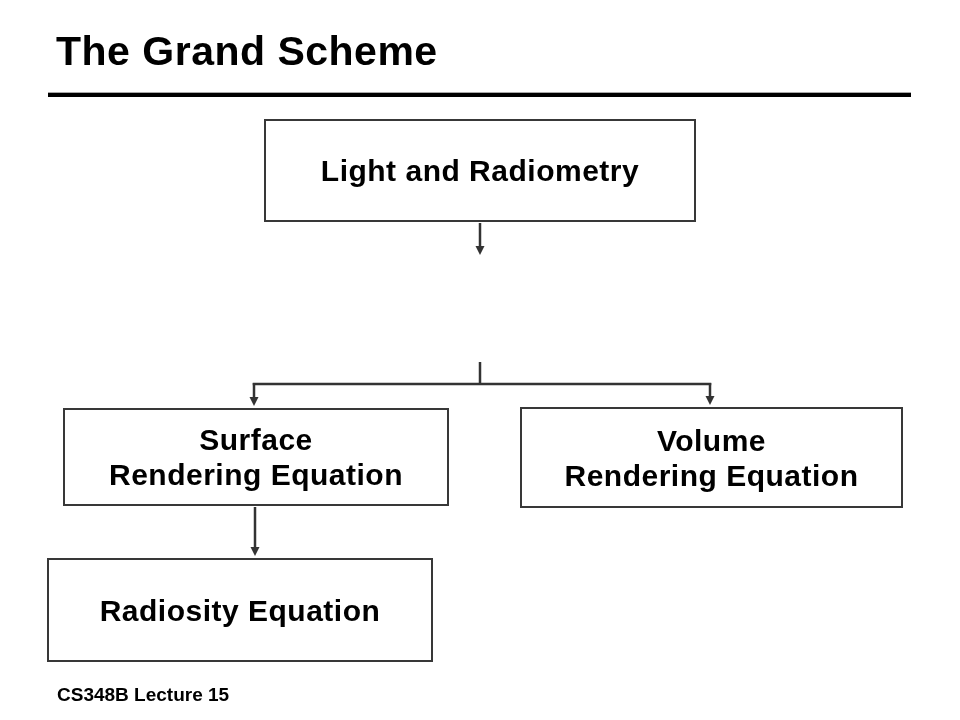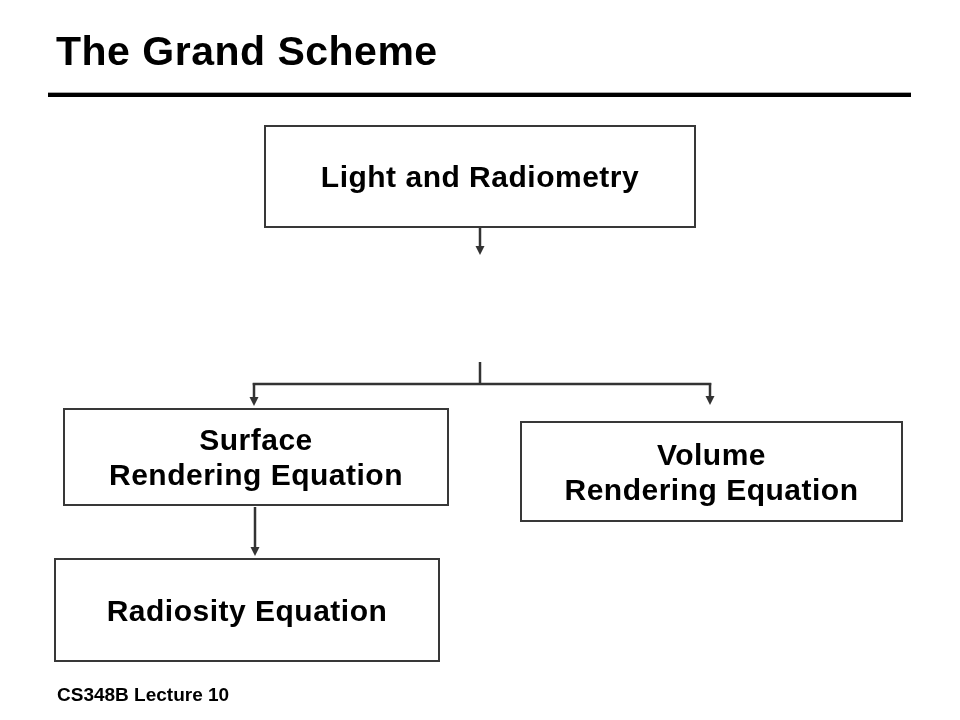--- a/index.html
+++ b/index.html
@@ -41,25 +41,25 @@
     flex-direction: column;
     align-items: center;
     justify-content: center;
     text-align: center;
     font-size: 30px;
     font-weight: bold;
     letter-spacing: 0.5px;
     line-height: 35px;
     color: #000000;
   }
-  .node-light     { left: 264px; top: 119px; width: 432px; height: 103px; margin-top: 6px; }
+  .node-light     { left: 264px; top: 119px; width: 432px; height: 103px; }
   .node-energy    { left: 262px; top: 256px; width: 434px; height: 105px; }
   .node-surface   { left:  63px; top: 408px; width: 386px; height:  98px; }
-  .node-volume    { left: 520px; top: 421px; width: 383px; height: 101px; }
-  .node-radiosity { left:  54px; top: 558px; width: 386px; height: 104px; }
+  .node-volume    { left: 520px; top: 407px; width: 383px; height: 101px; }
+  .node-radiosity { left:  47px; top: 558px; width: 386px; height: 104px; }
   .connectors {
     position: absolute;
     left: 0; top: 0;
     width: 960px;
     height: 720px;
     pointer-events: none;
   }
   .footer {
     position: absolute;
     left: 57px;
@@ -117,16 +117,16 @@
   <div class="node node-volume">
     <span>Volume</span>
     <span>Rendering Equation</span>
   </div>
 
   <div class="node node-radiosity">
     <span>Radiosity Equation</span>
   </div>
 
   <div class="footer">
-    <span>CS348B Lecture 10</span>
+    <span>CS348B Lecture 15</span>
   </div>
 
 </div>
 
 </body></html>

